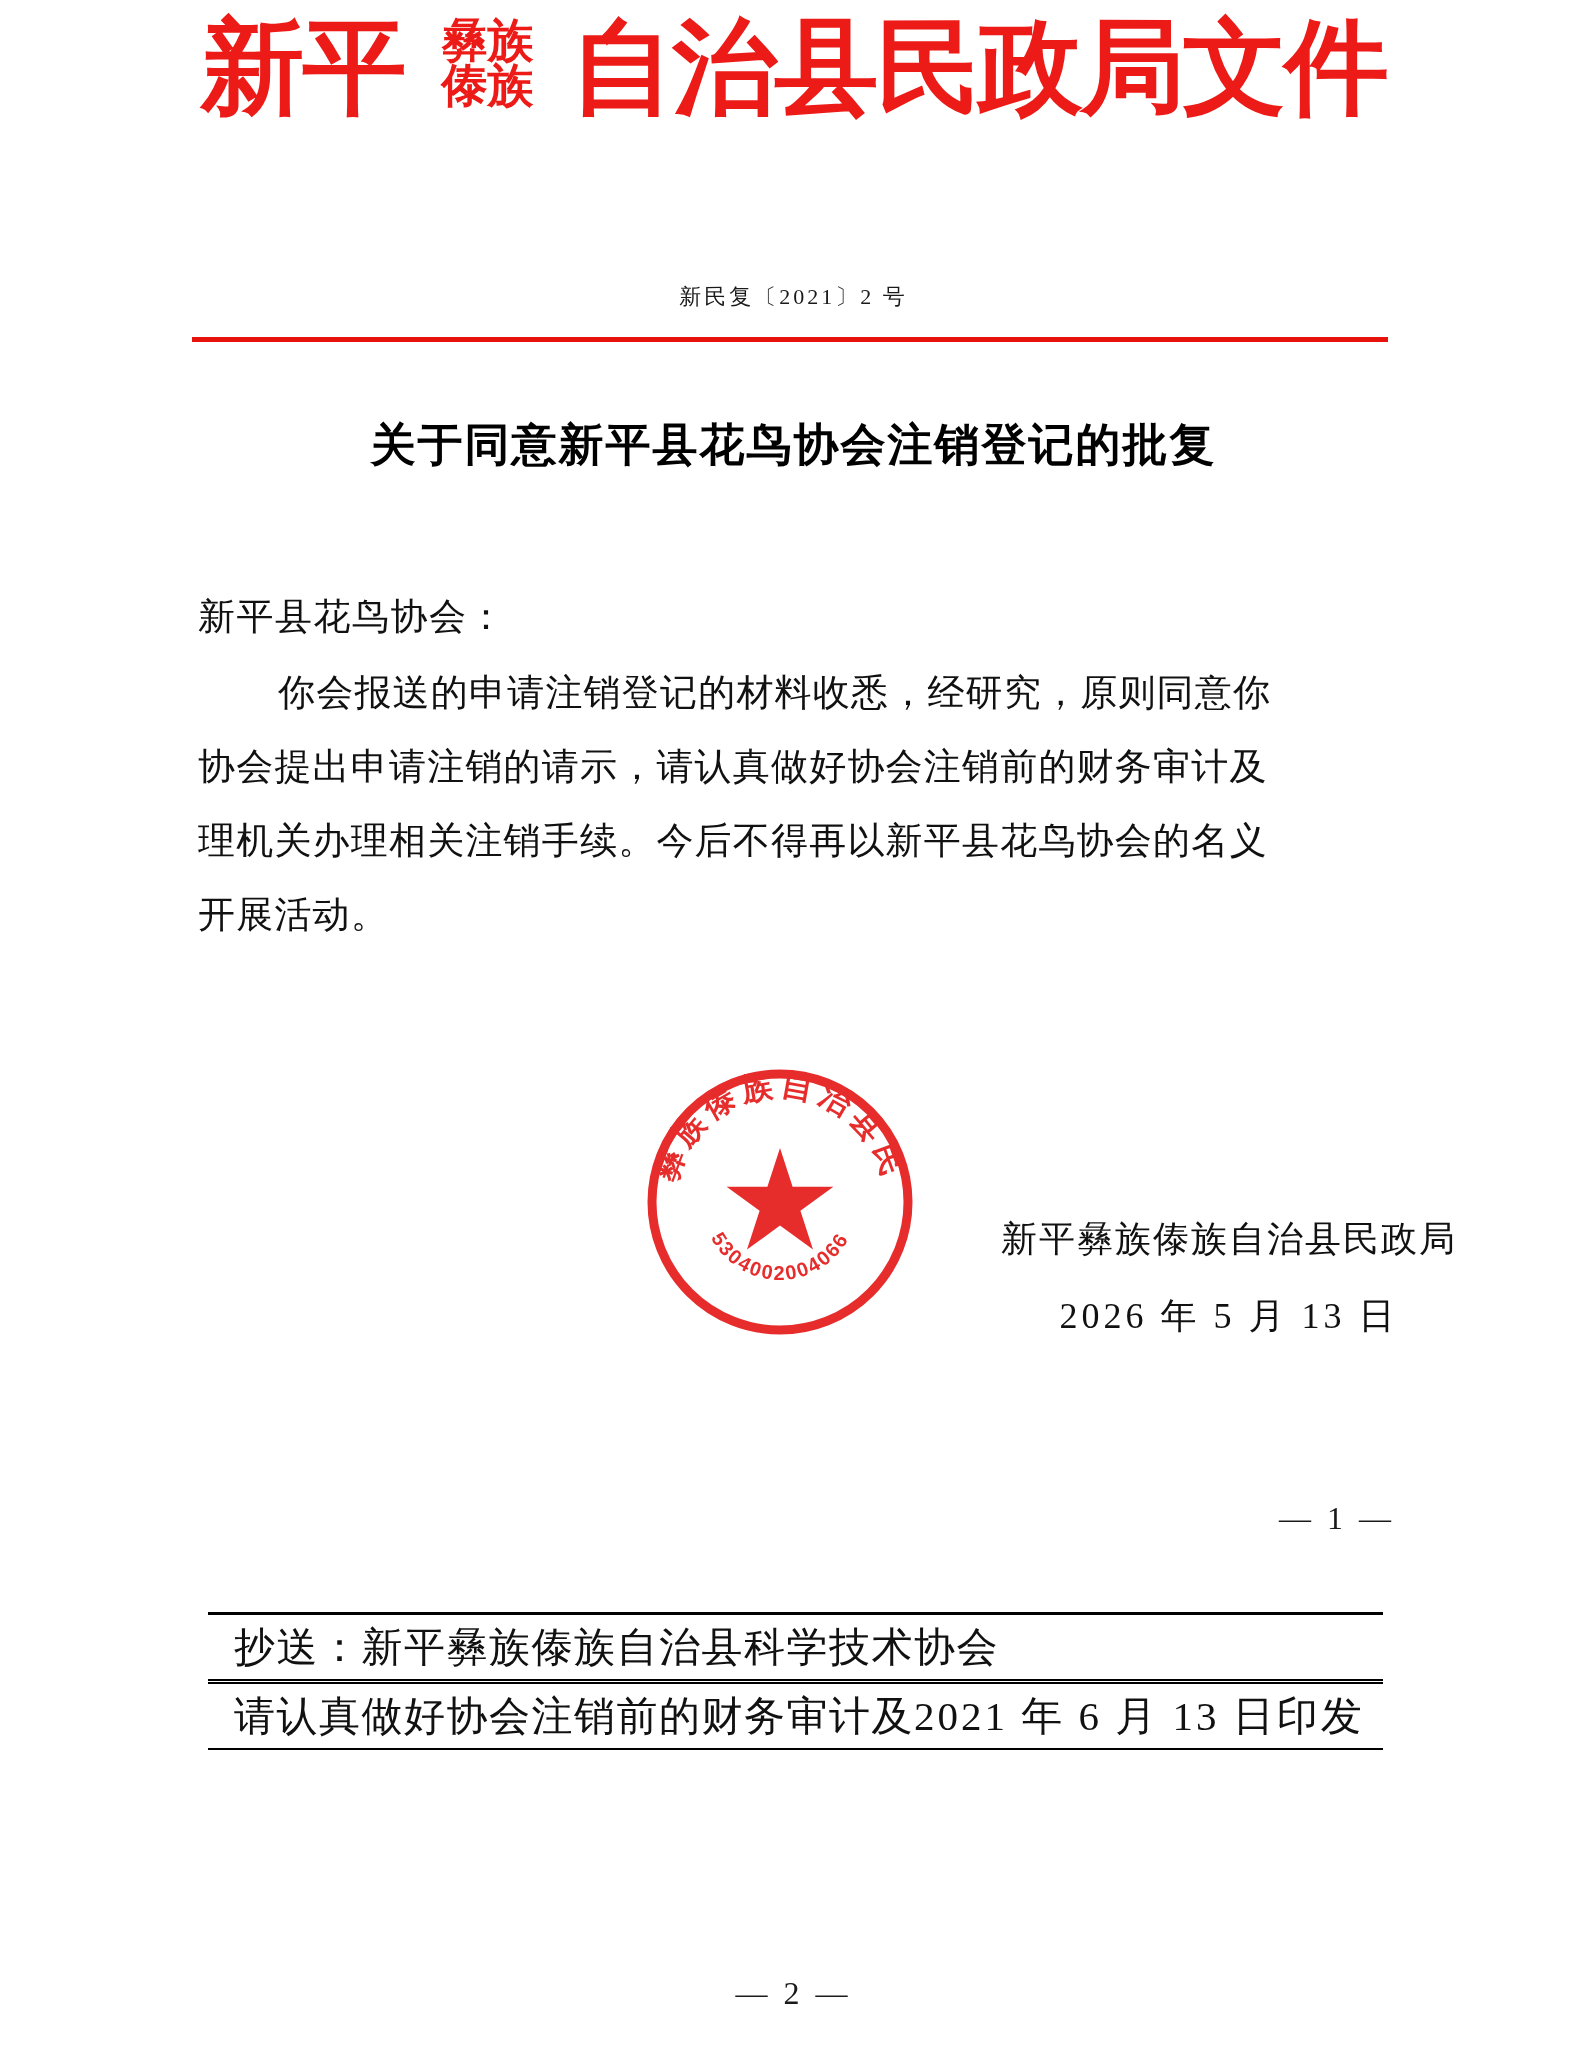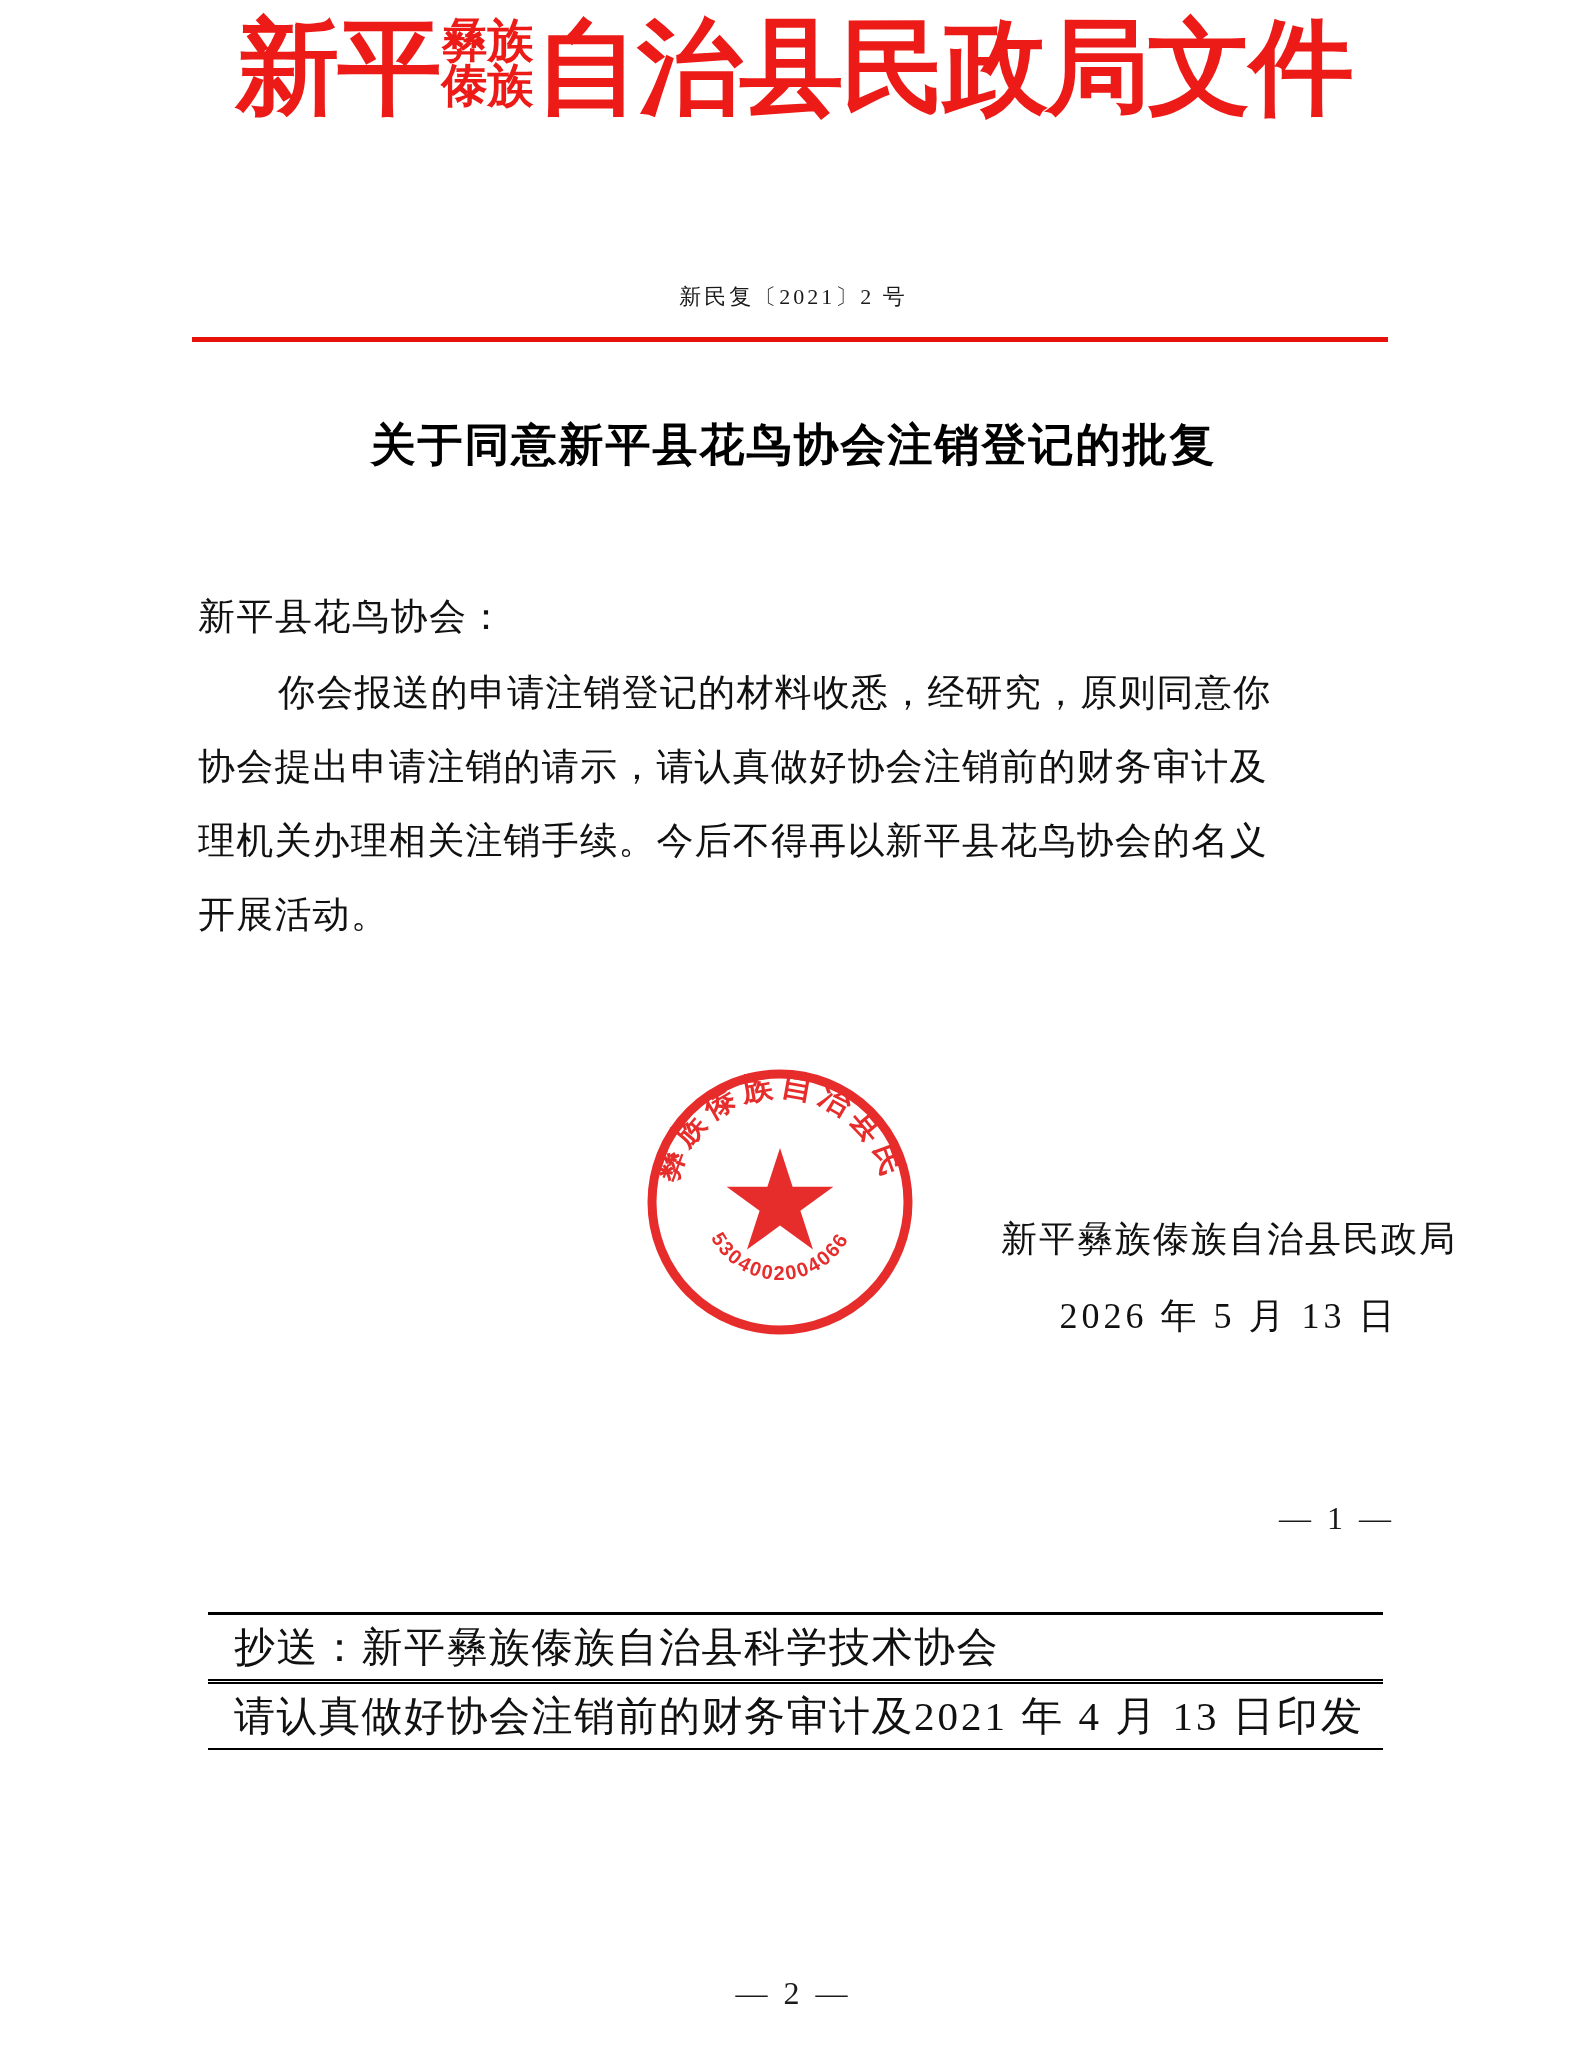--- a/index.html
+++ b/index.html
@@ -30,20 +30,21 @@
     height: 120px;
     display: flex;
     align-items: center;
     justify-content: center;
   }
   .masthead-inner {
     display: flex;
     align-items: center;
     justify-content: center;
     white-space: nowrap;
+    gap: 35px;
   }
   .mh-big {
     font-family: "Liberation Serif", "DejaVu Serif", serif;
     font-weight: bold;
     font-size: 104px;
     line-height: 1;
     color: #ec1b17;
     letter-spacing: -2px;
   }
   .mh-stack {
@@ -275,18 +276,18 @@
   <div class="pagenum-2">— 2 —</div>
 
   <div class="footer">
     <div class="frule-thick"></div>
     <div class="frow">
       <span class="left">抄送：新平彝族傣族自治县科学技术协会</span>
     </div>
     <div class="frule-dbl"></div>
     <div class="frow">
       <span class="left">请认真做好协会注销前的财务审计及</span>
-      <span class="right">2021 年 4 月 13 日印发</span>
+      <span class="right">2021 年 6 月 13 日印发</span>
     </div>
     <div class="frule-thin"></div>
   </div>
 
 </div>
 
 </body></html>

